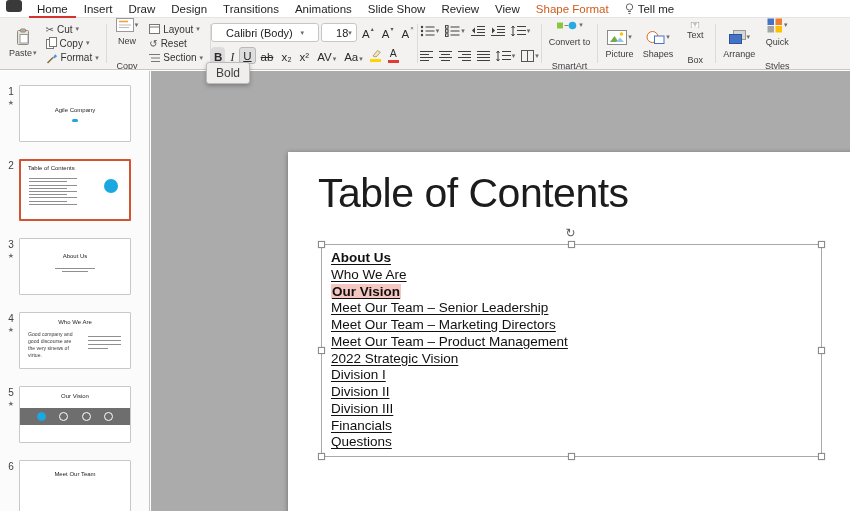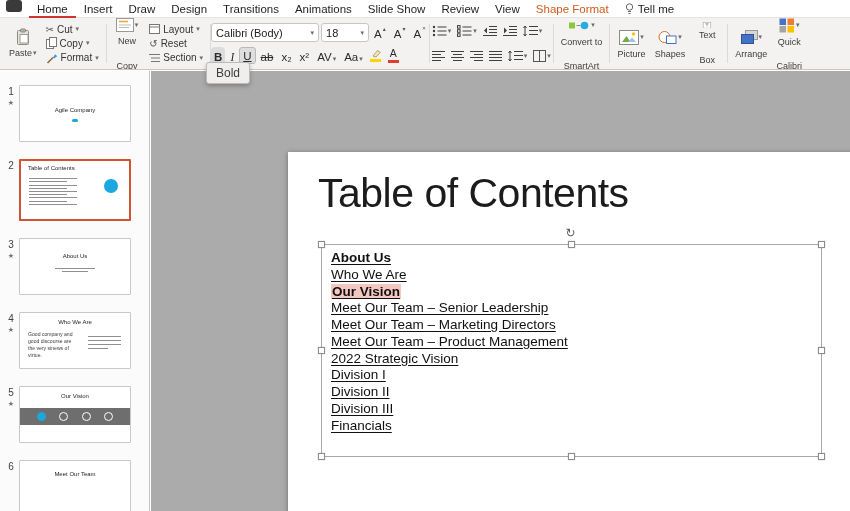--- a/index.html
+++ b/index.html
@@ -24,23 +24,23 @@
   .tall { display:flex; flex-direction:column; align-items:center; justify-content:center; gap:2px; padding:2px 3px; min-width:32px; }
   .lbl { font-size:9px; color:#3c3c3c; line-height:1.15; text-align:center; display:flex; align-items:center; gap:1px; }
   .lbl.col { flex-direction:column; gap:14px; }
   .stack { display:flex; flex-direction:column; justify-content:space-around; padding:2px 0; }
   .sm { display:flex; align-items:center; gap:3px; font-size:10px; color:#333; padding:0 3px; height:15px; }
   .sic { font-size:10px; color:#555; }
   .dd { font-size:7px; color:#6b6b6b; }
   .rows { display:flex; flex-direction:column; justify-content:space-between; padding:3px 0; }
   .r { display:flex; align-items:center; gap:2px; }
   .combo { border:1px solid #c8c6c4; background:#fff; border-radius:3px; height:19px; font-size:11px; color:#222;
-           display:flex; align-items:center; justify-content:space-between; padding:0 4px; }
+           display:flex; align-items:center; justify-content:space-between; padding:0 14px; }
   .fname { width:108px; }
-  .fsize { width:48px; }
+  .fsize { width:36px; }
   .txt { font-size:11.5px; color:#2b2b2b; display:flex; align-items:flex-end; gap:1px; padding:1px 3px; height:17px; }
   .txt .supc { font-size:6px; color:#555; align-self:flex-start; }
   .txt.bold span { font-weight:700; }
   .txt.ital span { font-style:italic; font-family:"Liberation Serif", serif; }
   .txt.und span { text-decoration:underline; }
   .txt.strik span { text-decoration:line-through; }
   .txt.hov { background:#dcdcdc; }
   .txt.sel { background:#dedede; border:1px solid #b9b9b9; border-radius:3px; }
   .fcwrap { display:flex; flex-direction:column; align-items:center; line-height:1; padding:1px 2px; }
   .fcwrap .a { font-size:10.5px; color:#2b2b2b; }
@@ -426,21 +426,21 @@
         <svg width="16" height="15" viewBox="0 0 16 15">
           <rect x="0.5" y="0.5" width="6.5" height="6.5" fill="#4472c4"></rect>
           <rect x="8.5" y="0.5" width="6.5" height="6.5" fill="#ed7d31"></rect>
           <rect x="0.5" y="8" width="6.5" height="6.5" fill="#a5a5a5"></rect>
           <rect x="8.5" y="8" width="6.5" height="6.5" fill="#ffc000"></rect>
         </svg>
         <span class="dd">▾</span>
       </span>
       <span class="lbl col">
         <span>Quick</span>
-        <span>Calibri</span>
+        <span>Styles</span>
       </span>
     </div>
   </div>
 </div>
 
 <div class="tooltip">
   <span>Bold</span>
 </div>
 
 <div class="thumbs">
@@ -554,16 +554,17 @@
         <div class="ti"><span class="u">Who We Are</span></div>
         <div class="ti b"><span class="hl"><span class="u">Our Vision</span></span></div>
         <div class="ti"><span class="u">Meet Our Team – Senior Leadership</span></div>
         <div class="ti"><span class="u">Meet Our Team – Marketing Directors</span></div>
         <div class="ti"><span class="u">Meet Our Team – Product Management</span></div>
         <div class="ti"><span class="u">2022 Strategic Vision</span></div>
         <div class="ti"><span class="u">Division I</span></div>
         <div class="ti"><span class="u">Division II</span></div>
         <div class="ti"><span class="u">Division III</span></div>
         <div class="ti"><span class="u">Financials</span></div>
+        <div class="ti"><span class="u">Questions</span></div>
       </div>
     </div>
   </div>
 </div>
 
 </body></html>

